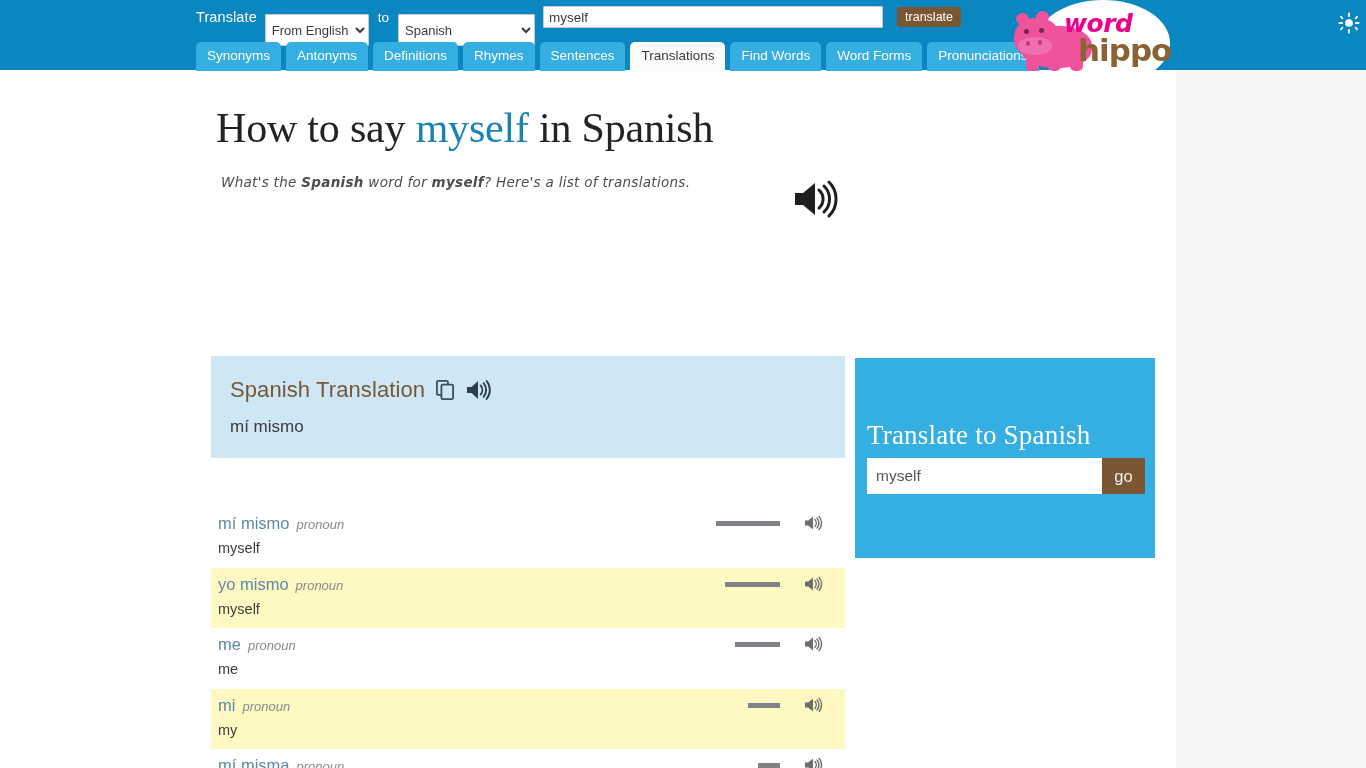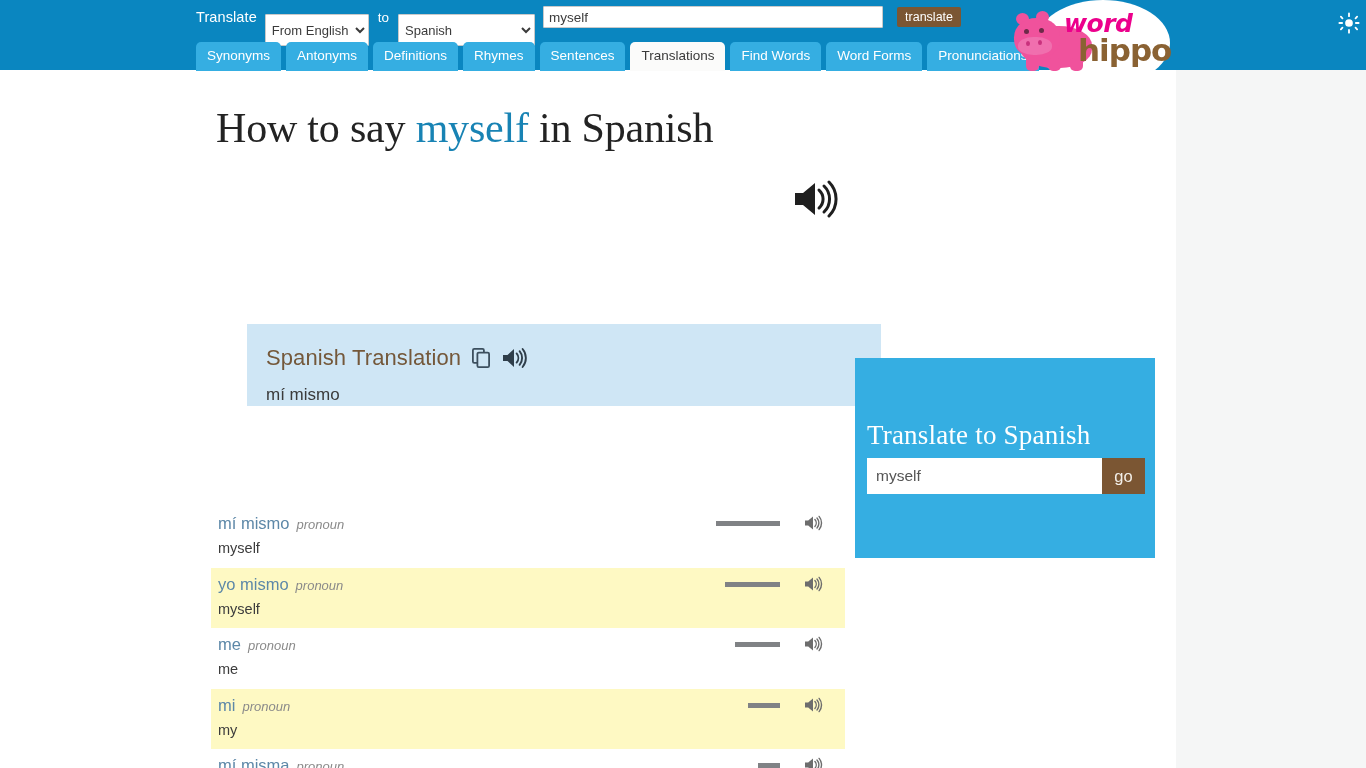--- a/index.html
+++ b/index.html
@@ -205,24 +205,23 @@
     font-family: "DejaVu Sans", sans-serif;
     font-size: 13.5px;
     font-style: italic;
     color: #4d4d4d;
     letter-spacing: .3px;
   }
   .subtitle b { font-weight: bold; }
 
   
   .trans-panel {
-    position: absolute; top: 254px; left: 21px;
-    width: 634px; height: 82px;
+    position: absolute; top: 286px; left: 21px;
+    width: 634px; height: 102px;
     background: #cfe6f5;
-    margin-left: 36px;
   }
   .trans-panel-head {
     display: flex; align-items: center;
     padding: 21px 0 0 19px;
     gap: 11px;
   }
   .trans-panel-title {
     font-size: 22px;
     color: #74583a;
     letter-spacing: .1px;
@@ -397,20 +396,21 @@
 
   <div class="headline-speaker">
     <svg width="46" height="38" viewBox="0 0 46 38">
       <path d="M3 13 h8 L23 3 v32 L11 25 H3 Z" fill="#1f1f1f"></path>
       <path d="M27 10 a12 12 0 0 1 0 18" stroke="#1f1f1f" stroke-width="3" fill="none" stroke-linecap="round"></path>
       <path d="M32 6 a18 18 0 0 1 0 26" stroke="#1f1f1f" stroke-width="3" fill="none" stroke-linecap="round"></path>
       <path d="M37 2 a24 24 0 0 1 0 34" stroke="#1f1f1f" stroke-width="3" fill="none" stroke-linecap="round"></path>
     </svg>
   </div>
 
+  <p class="subtitle"><span>What's the </span><b>Spanish</b><span> word for </span><b>myself</b><span>? Here's a list of translations.</span></p>
 
   <div class="trans-panel">
     <div class="trans-panel-head">
       <span class="trans-panel-title">Spanish Translation</span>
 
       <span class="panel-icon">
         <svg width="18" height="20" viewBox="0 0 18 20">
           <rect x="0.9" y="0.9" width="11" height="14" rx="1.4" fill="none" stroke="#3c4f5e" stroke-width="1.8"></rect>
           <rect x="5.4" y="4.6" width="11.7" height="14.5" rx="1.4" fill="#cfe6f5" stroke="#3c4f5e" stroke-width="1.8"></rect>
         </svg>

